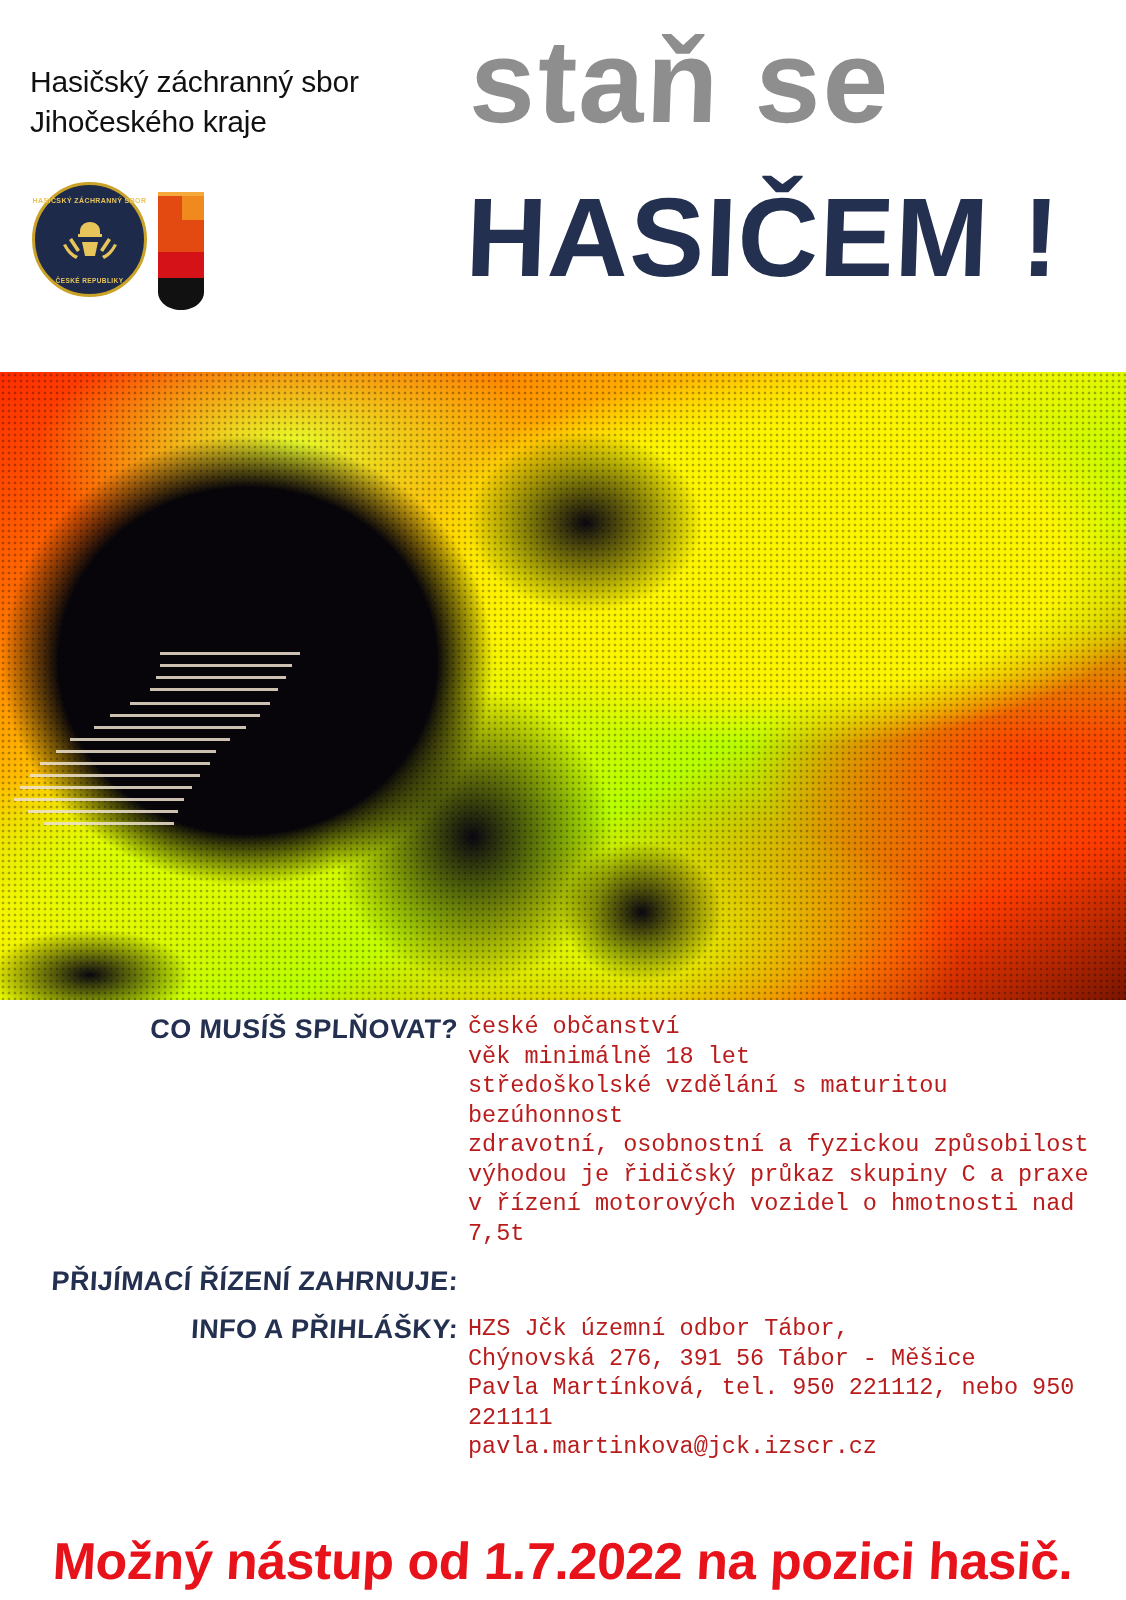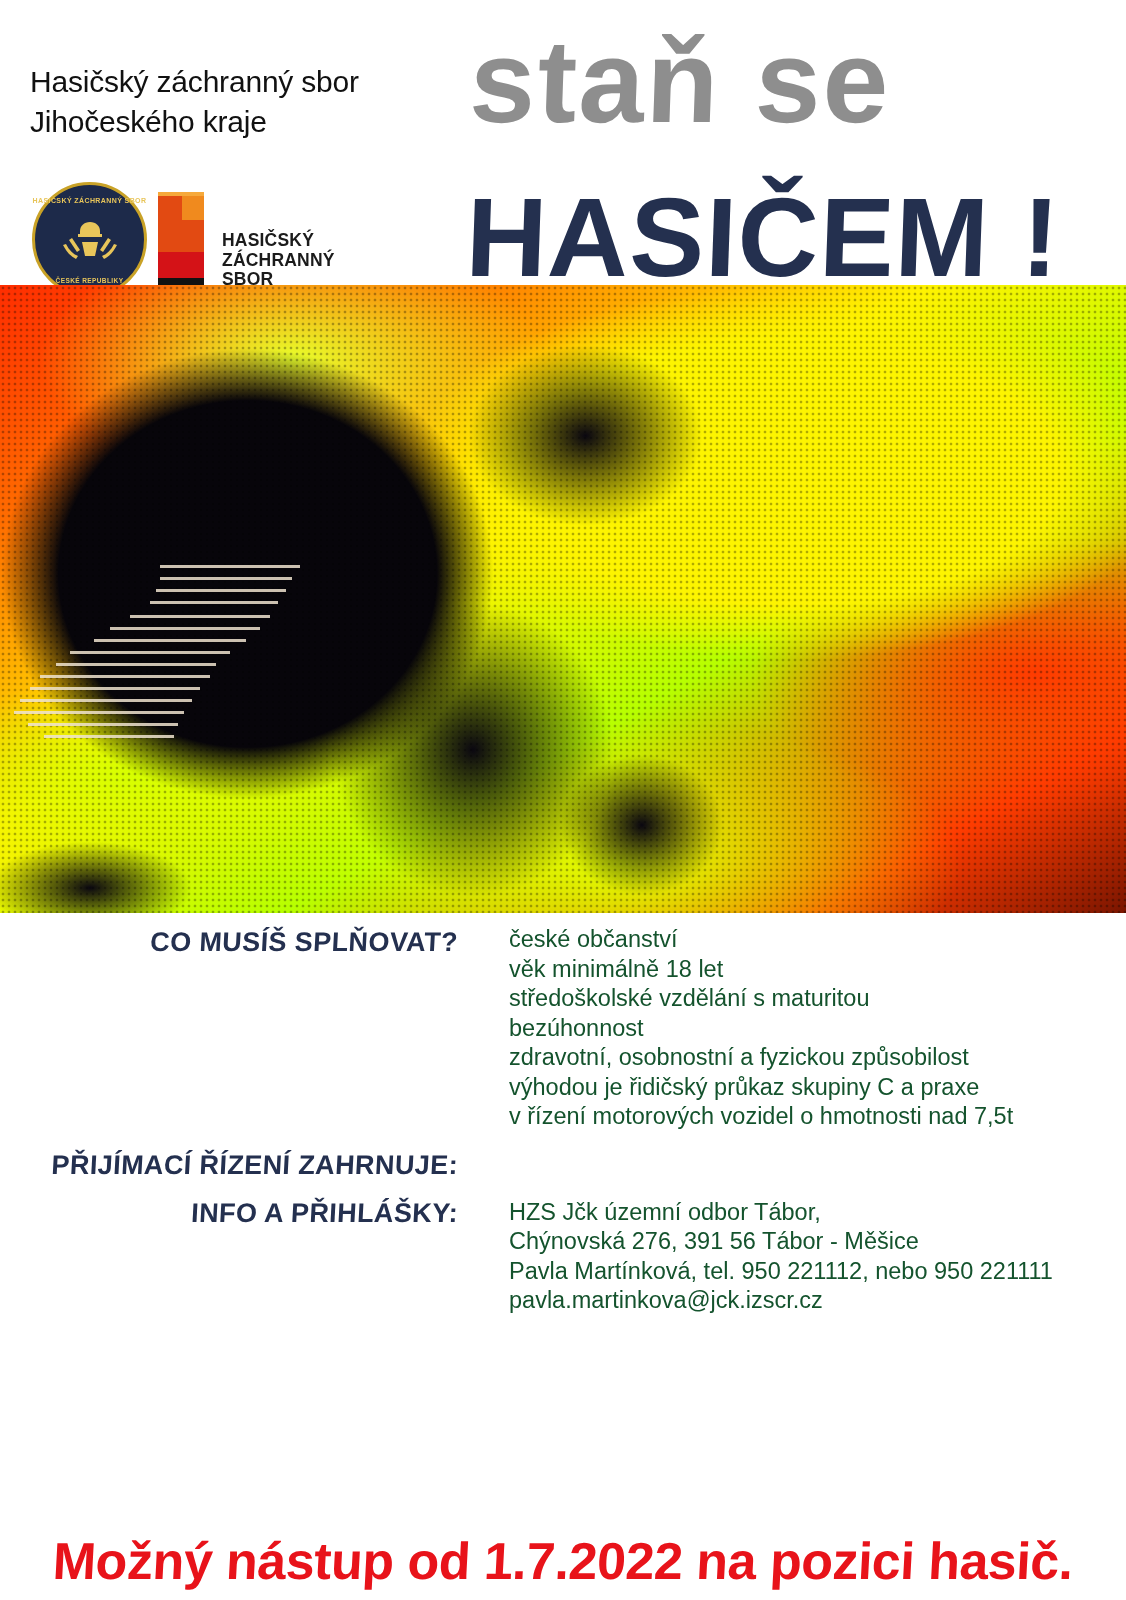--- a/index.html
+++ b/index.html
@@ -11,21 +11,21 @@
     width: 1126px;
     height: 1600px;
     position: relative;
     overflow: hidden;
     font-family: "Liberation Sans", sans-serif;
   }
 
   
   .header {
     position: relative;
-    height: 285px;
+    height: 372px;
     background: #ffffff;
     overflow: hidden;
   }
   .org-name {
     position: absolute;
     left: 30px;
     top: 62px;
     font-size: 30px;
     line-height: 40px;
     color: #111111;
@@ -198,24 +198,23 @@
     font-size: 27px;
     line-height: 30px;
     letter-spacing: 0.4px;
     font-family: "Liberation Sans", sans-serif;
     transform: skewX(-3deg);
   }
   .row .value {
     flex: 1;
     font-size: 23.5px;
     line-height: 29.5px;
-    color: #14532d;
+    color: #b91c1c;
     white-space: pre-line;
-    font-family: Liberation Sans, sans-serif;
-    margin-left: 41px;
+    font-family: Liberation Mono, monospace;
   }
   .row.req .label { padding-top: 2px; }
   .row.proc { margin-top: 14px; }
   .row.contact { margin-top: 12px; }
 
   .footer-banner {
     position: absolute;
     left: 0;
     right: 0;
     bottom: 0;
@@ -263,25 +262,20 @@
   </div>
 
   <svg class="jck-logo" viewBox="0 0 56 118">
     <rect x="0" y="0" width="24" height="60" fill="#e24a12"></rect>
     <rect x="24" y="0" width="22" height="28" fill="#f08a1e"></rect>
     <rect x="24" y="28" width="22" height="32" fill="#e24a12"></rect>
     <rect x="0" y="60" width="46" height="26" fill="#d41217"></rect>
     <path d="M0 86h46v14c0 10-10 18-23 18S0 110 0 100z" fill="#111111"></path>
     <rect x="0" y="0" width="46" height="4" fill="#f6a93b"></rect>
   </svg>
-  <div class="jck-text">HASIČSKÝ
-ZÁCHRANNÝ
-SBOR
-JIHOČESKÉHO
-KRAJE</div>
 
   <div class="headline-1">staň se</div>
   <div class="headline-2">HASIČEM !</div>
 </div>
 
 <div class="photo">
   <div class="layer l1"></div>
   <div class="layer l2"></div>
   <div class="layer halftone"></div>
   <div class="stripes">

